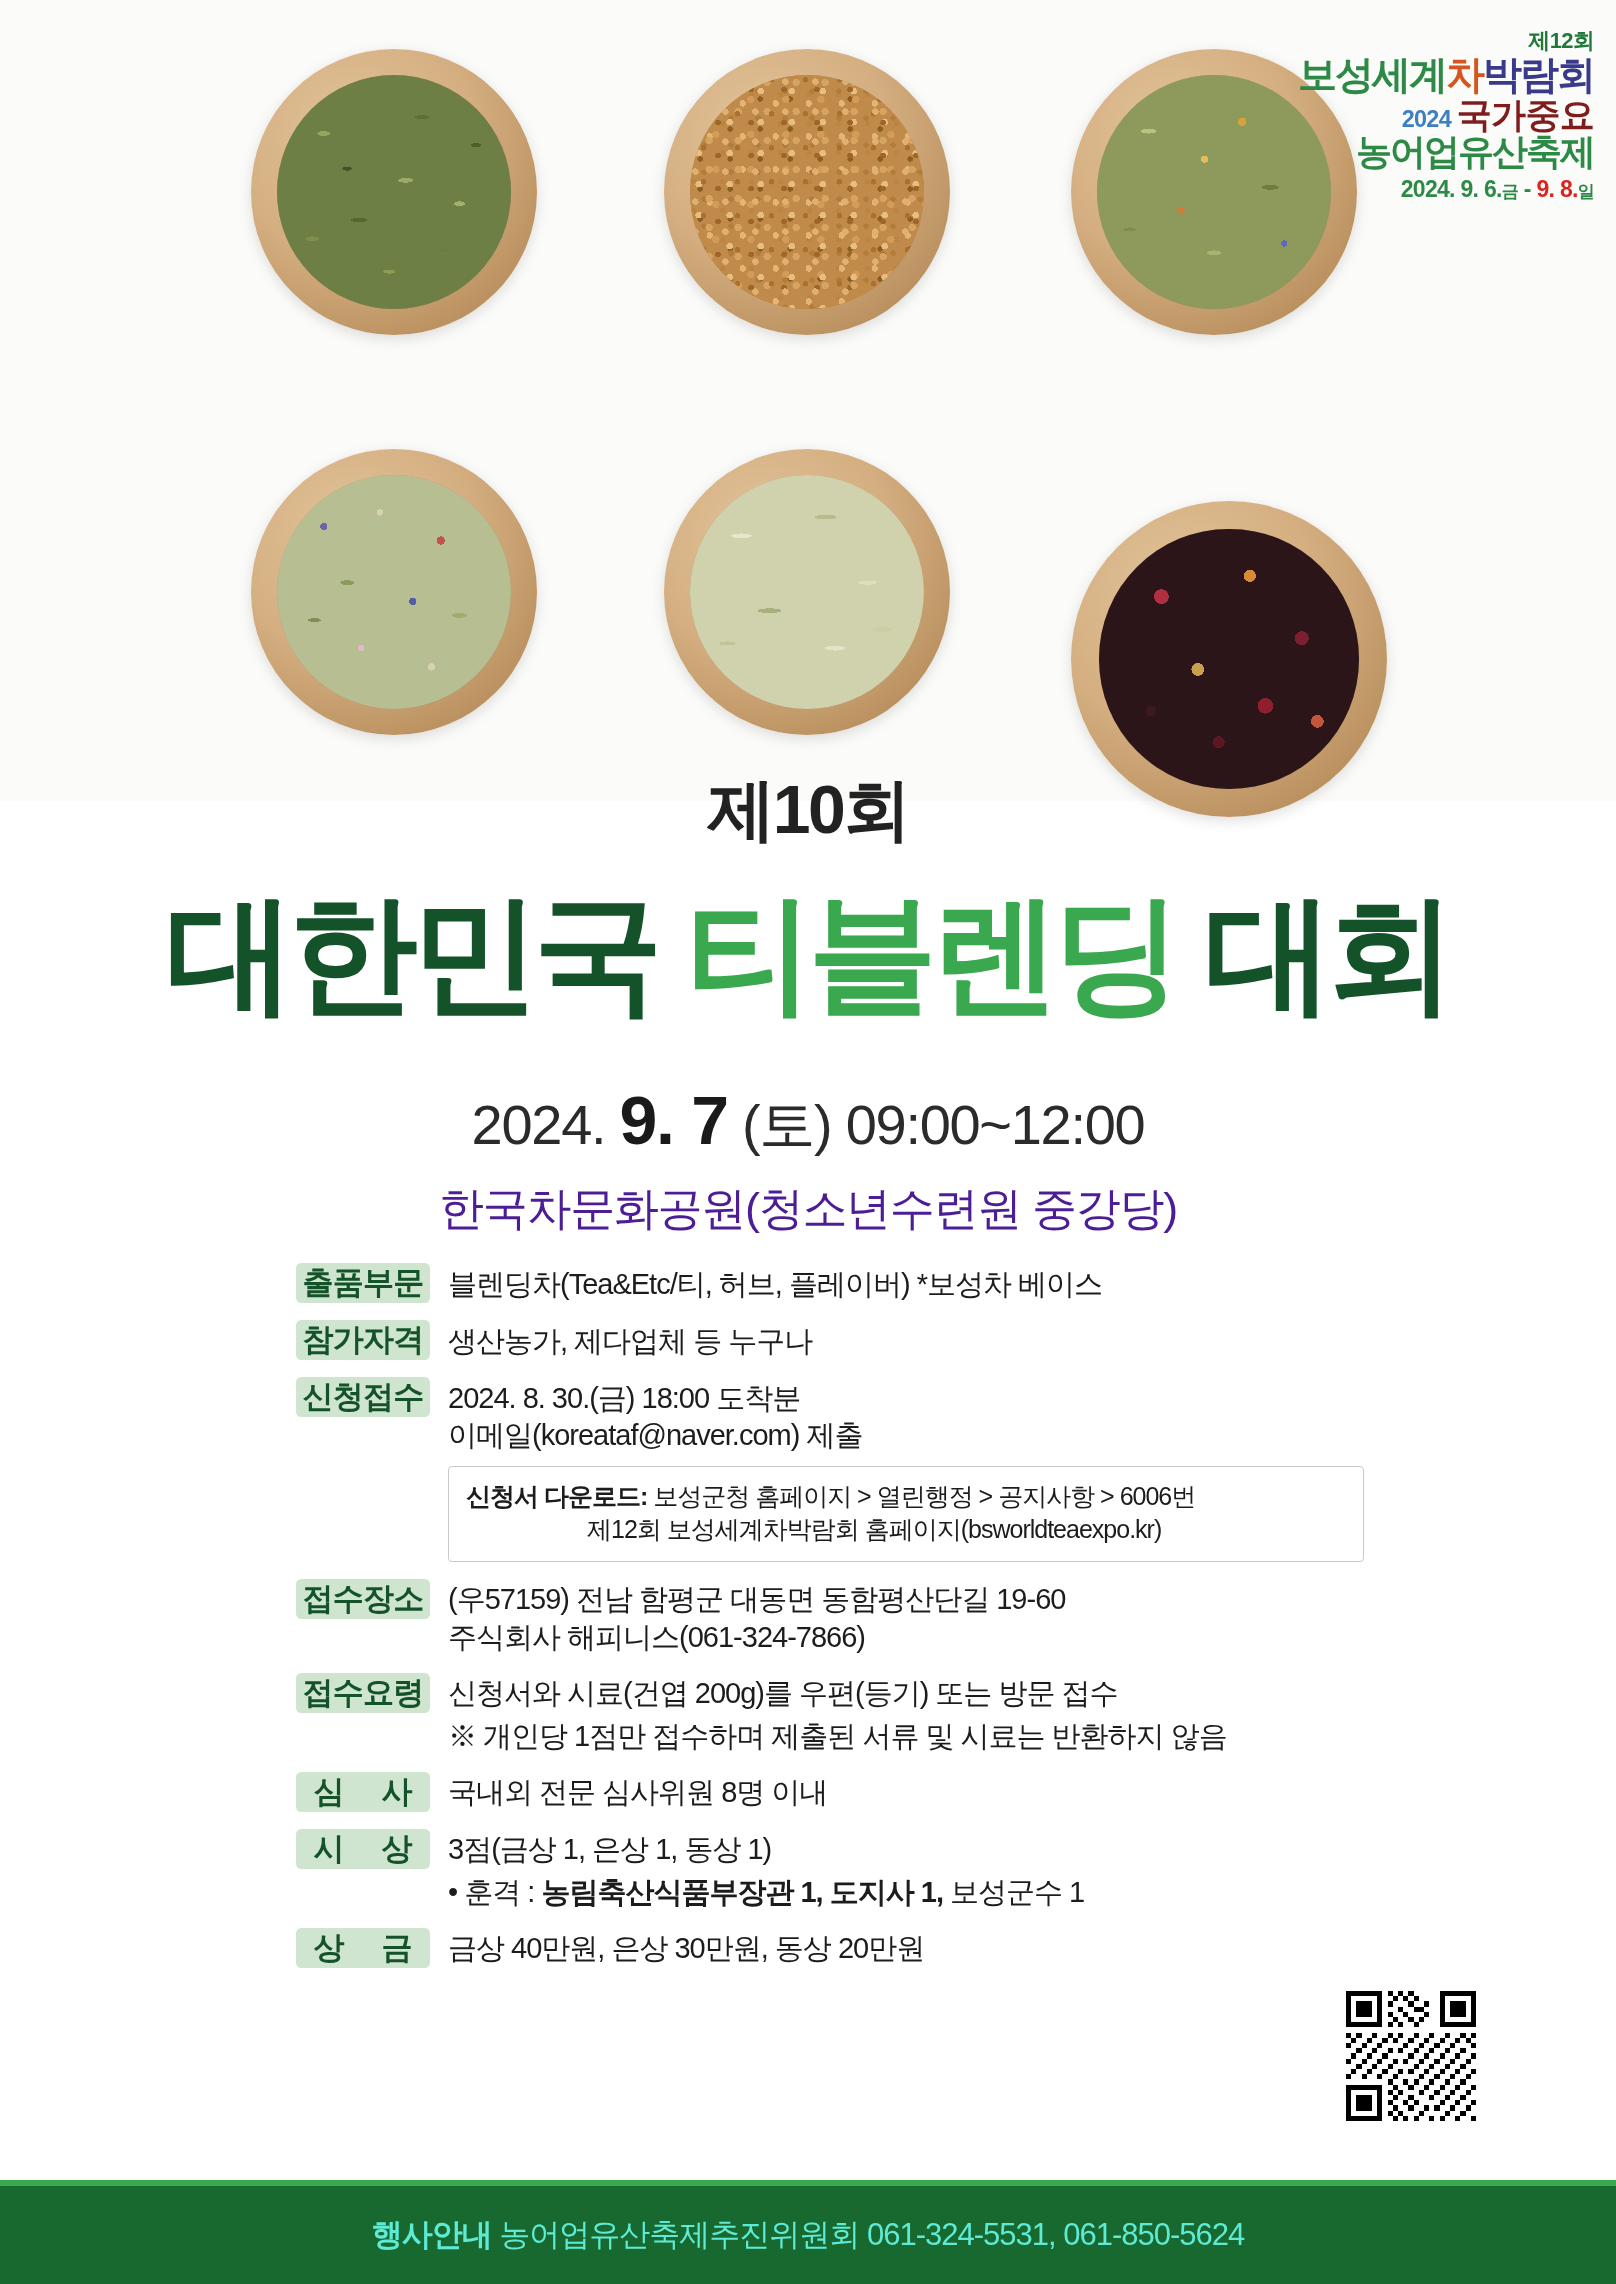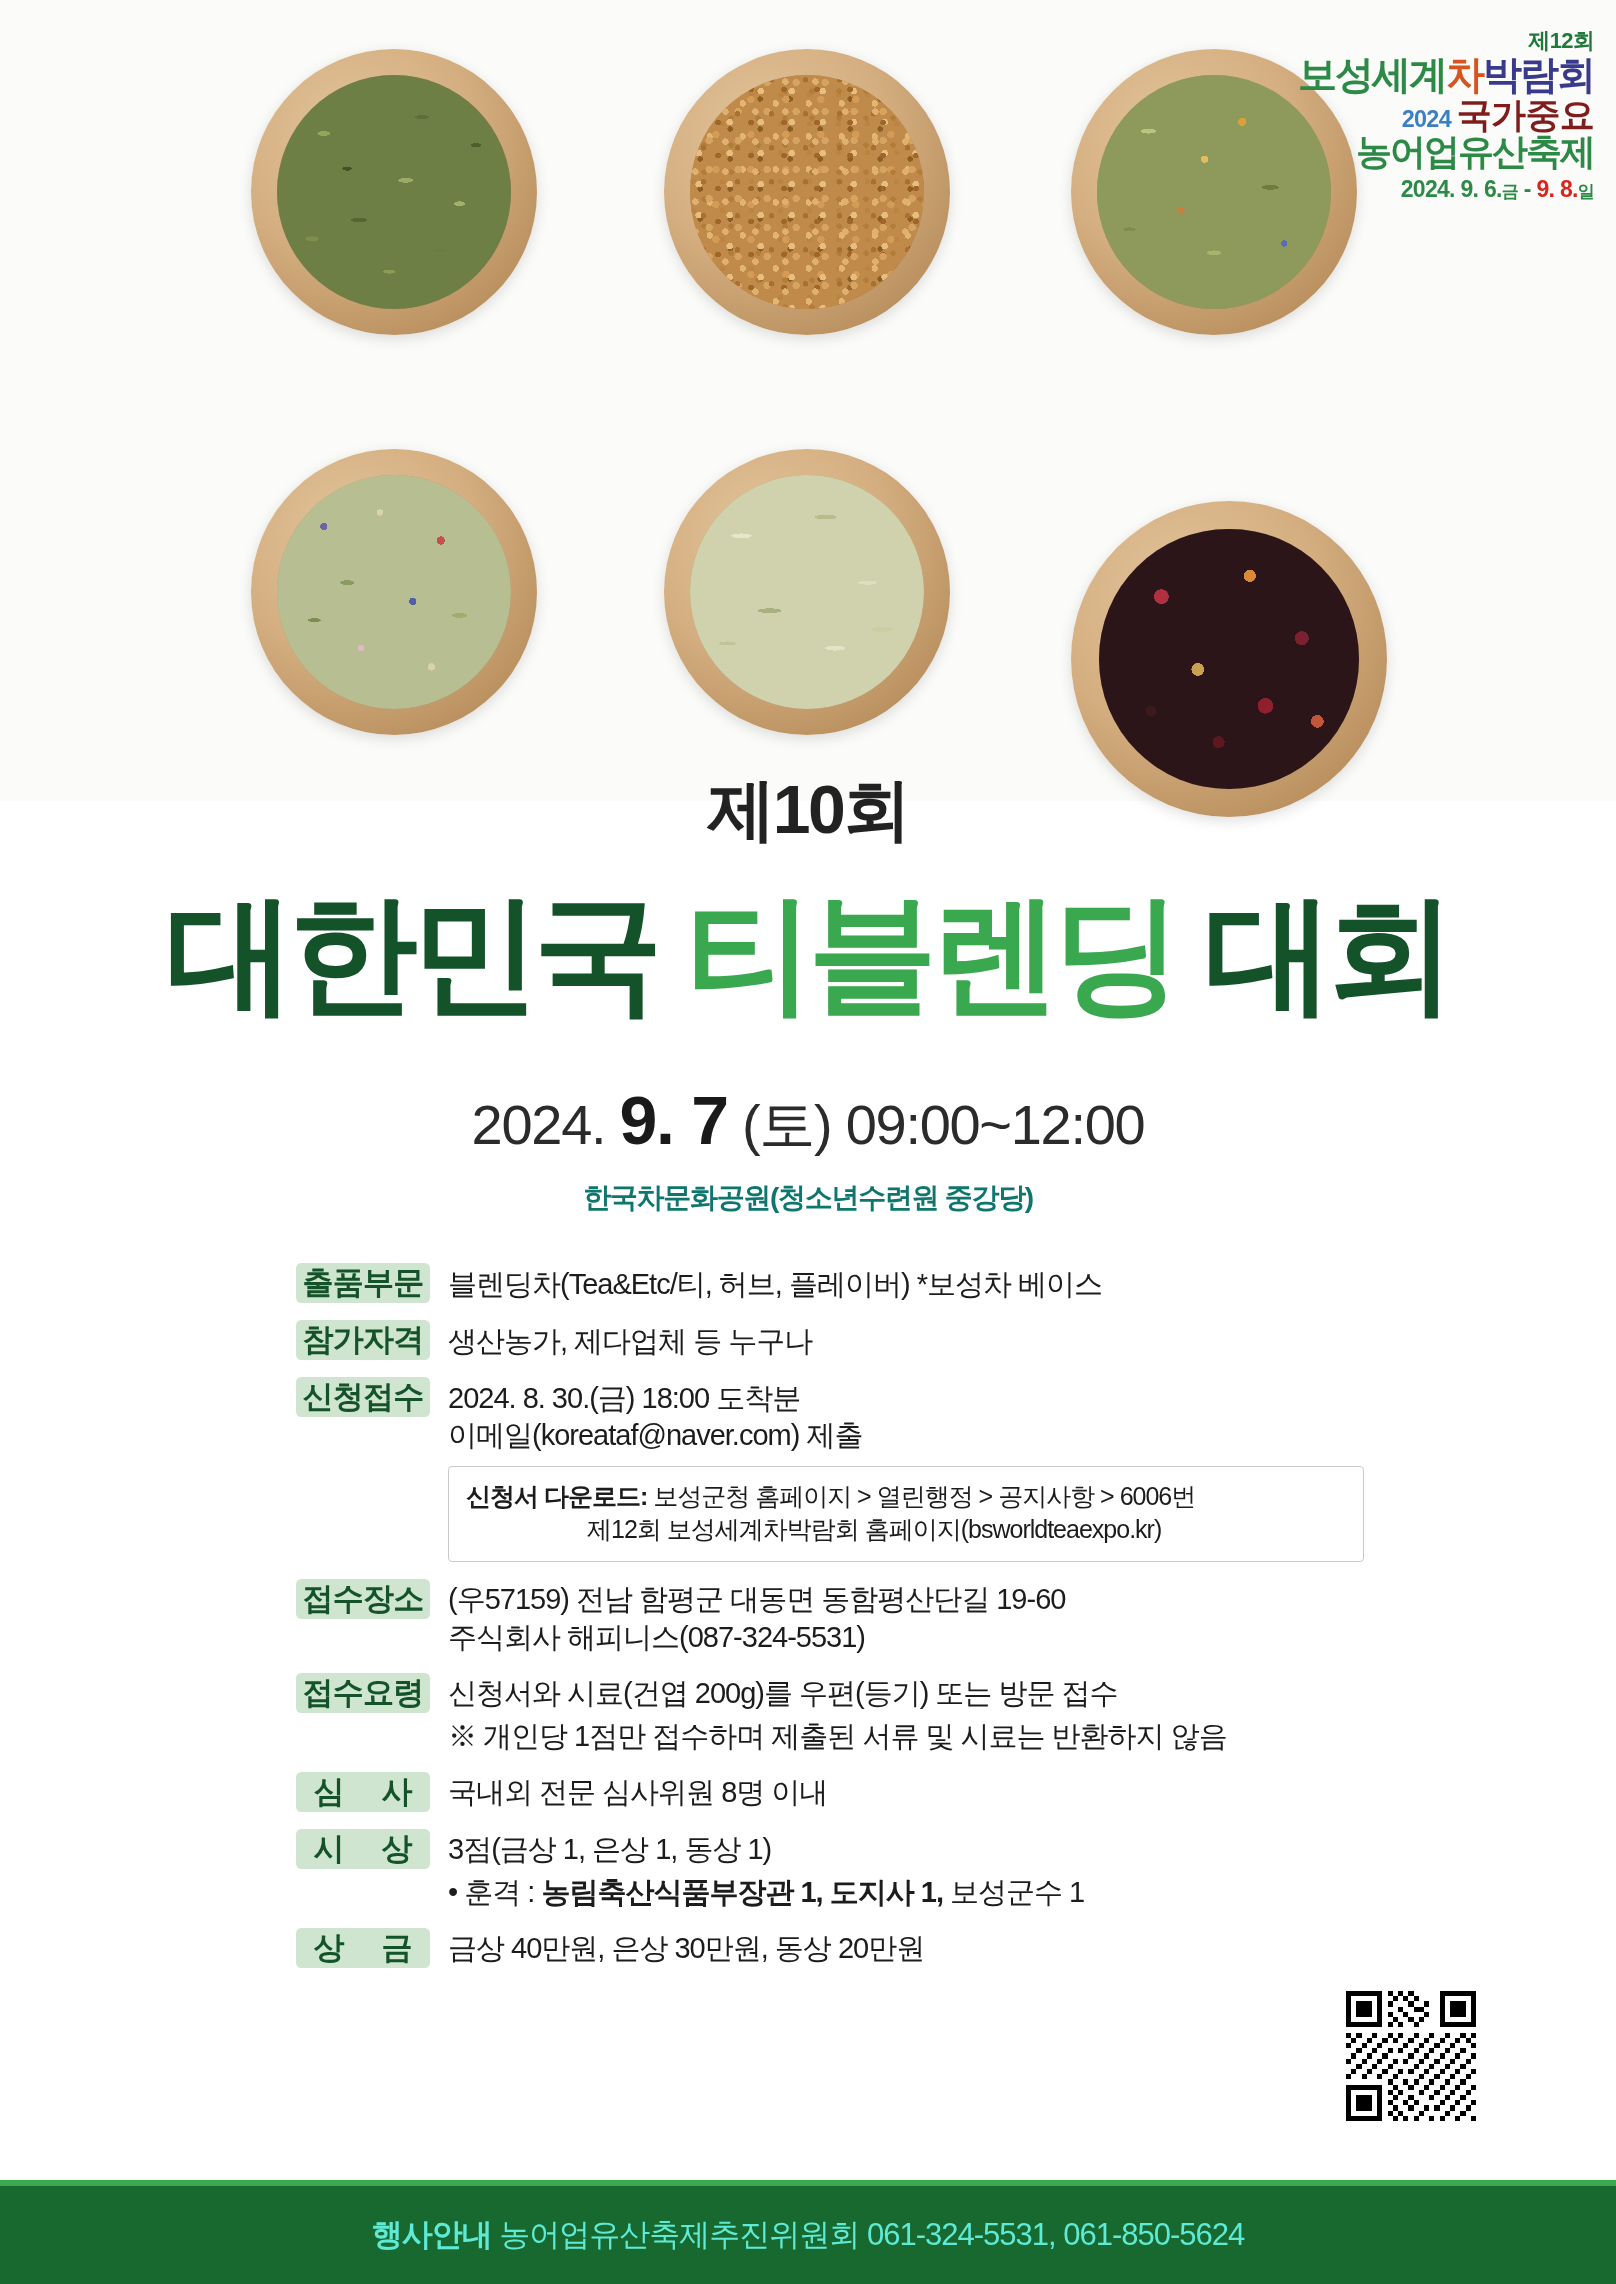--- a/index.html
+++ b/index.html
@@ -163,21 +163,21 @@
   .title-main .dark { color: #14532a; }
   .title-main .green { color: #3aa84e; }
 
   .date-line {
     margin-top: 39px;
     font-size: 56px; color: #2b2b2b; font-weight: 500; letter-spacing: -1.3px;
   }
   .date-line .big { font-size: 68px; font-weight: 800; color: #1a1a1a; }
   .place-line {
     margin-top: 15.6px;
-    font-size: 28px; font-weight: 700; color: #0f766e; letter-spacing: -1.3px;
+    font-size: 45px; font-weight: 400; color: #4c1d95; letter-spacing: -1.3px;
   }
 
   
   .info {
     position: absolute;
     left: 296px; top: 1263px;
     width: 1068px;
   }
   .row { display: flex; margin-bottom: 17px; }
   .tag {
@@ -339,21 +339,21 @@
           <p><span class="lbl">신청서 다운로드:</span><span> 보성군청 홈페이지 &gt; 열린행정 &gt; 공지사항 &gt; 6006번</span></p>
           <p class="indent">제12회 보성세계차박람회 홈페이지(bsworldteaexpo.kr)</p>
         </div>
       </div>
     </div>
 
     <div class="row">
       <div class="tag">접수장소</div>
       <div class="val">
         <p>(우57159) 전남 함평군 대동면 동함평산단길 19-60</p>
-        <p>주식회사 해피니스(087-324-5531)</p>
+        <p>주식회사 해피니스(061-324-7866)</p>
       </div>
     </div>
 
     <div class="row">
       <div class="tag">접수요령</div>
       <div class="val">
         <p>신청서와 시료(건엽 200g)를 우편(등기) 또는 방문 접수</p>
         <p class="note">※ 개인당 1점만 접수하며 제출된 서류 및 시료는 반환하지 않음</p>
       </div>
     </div>

